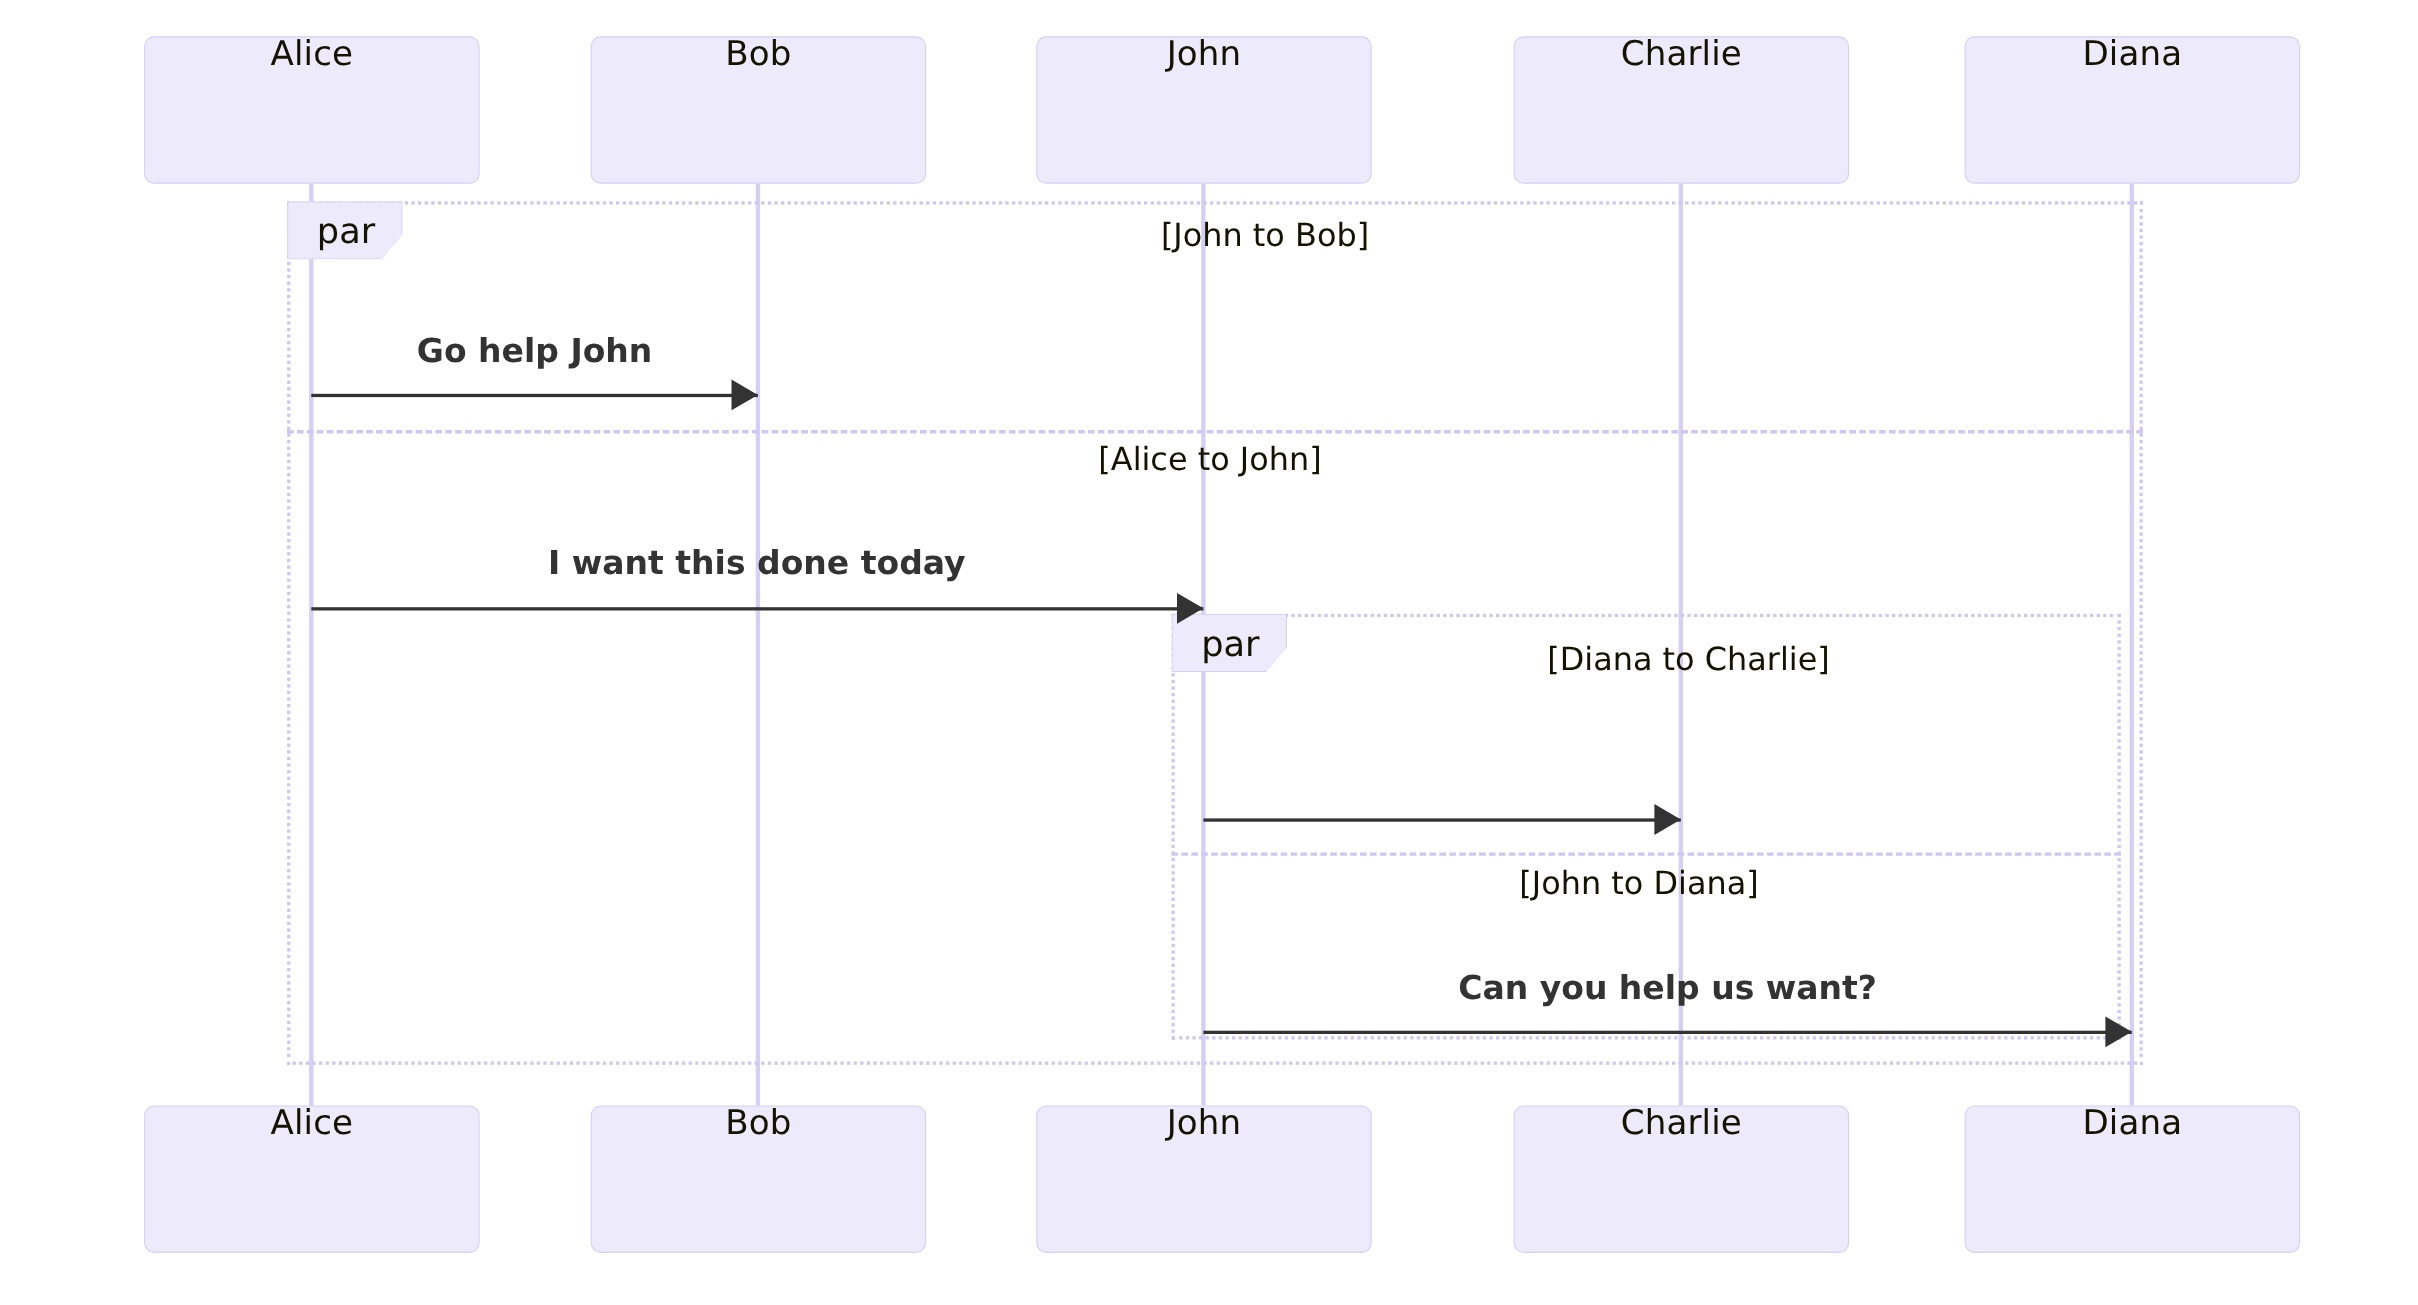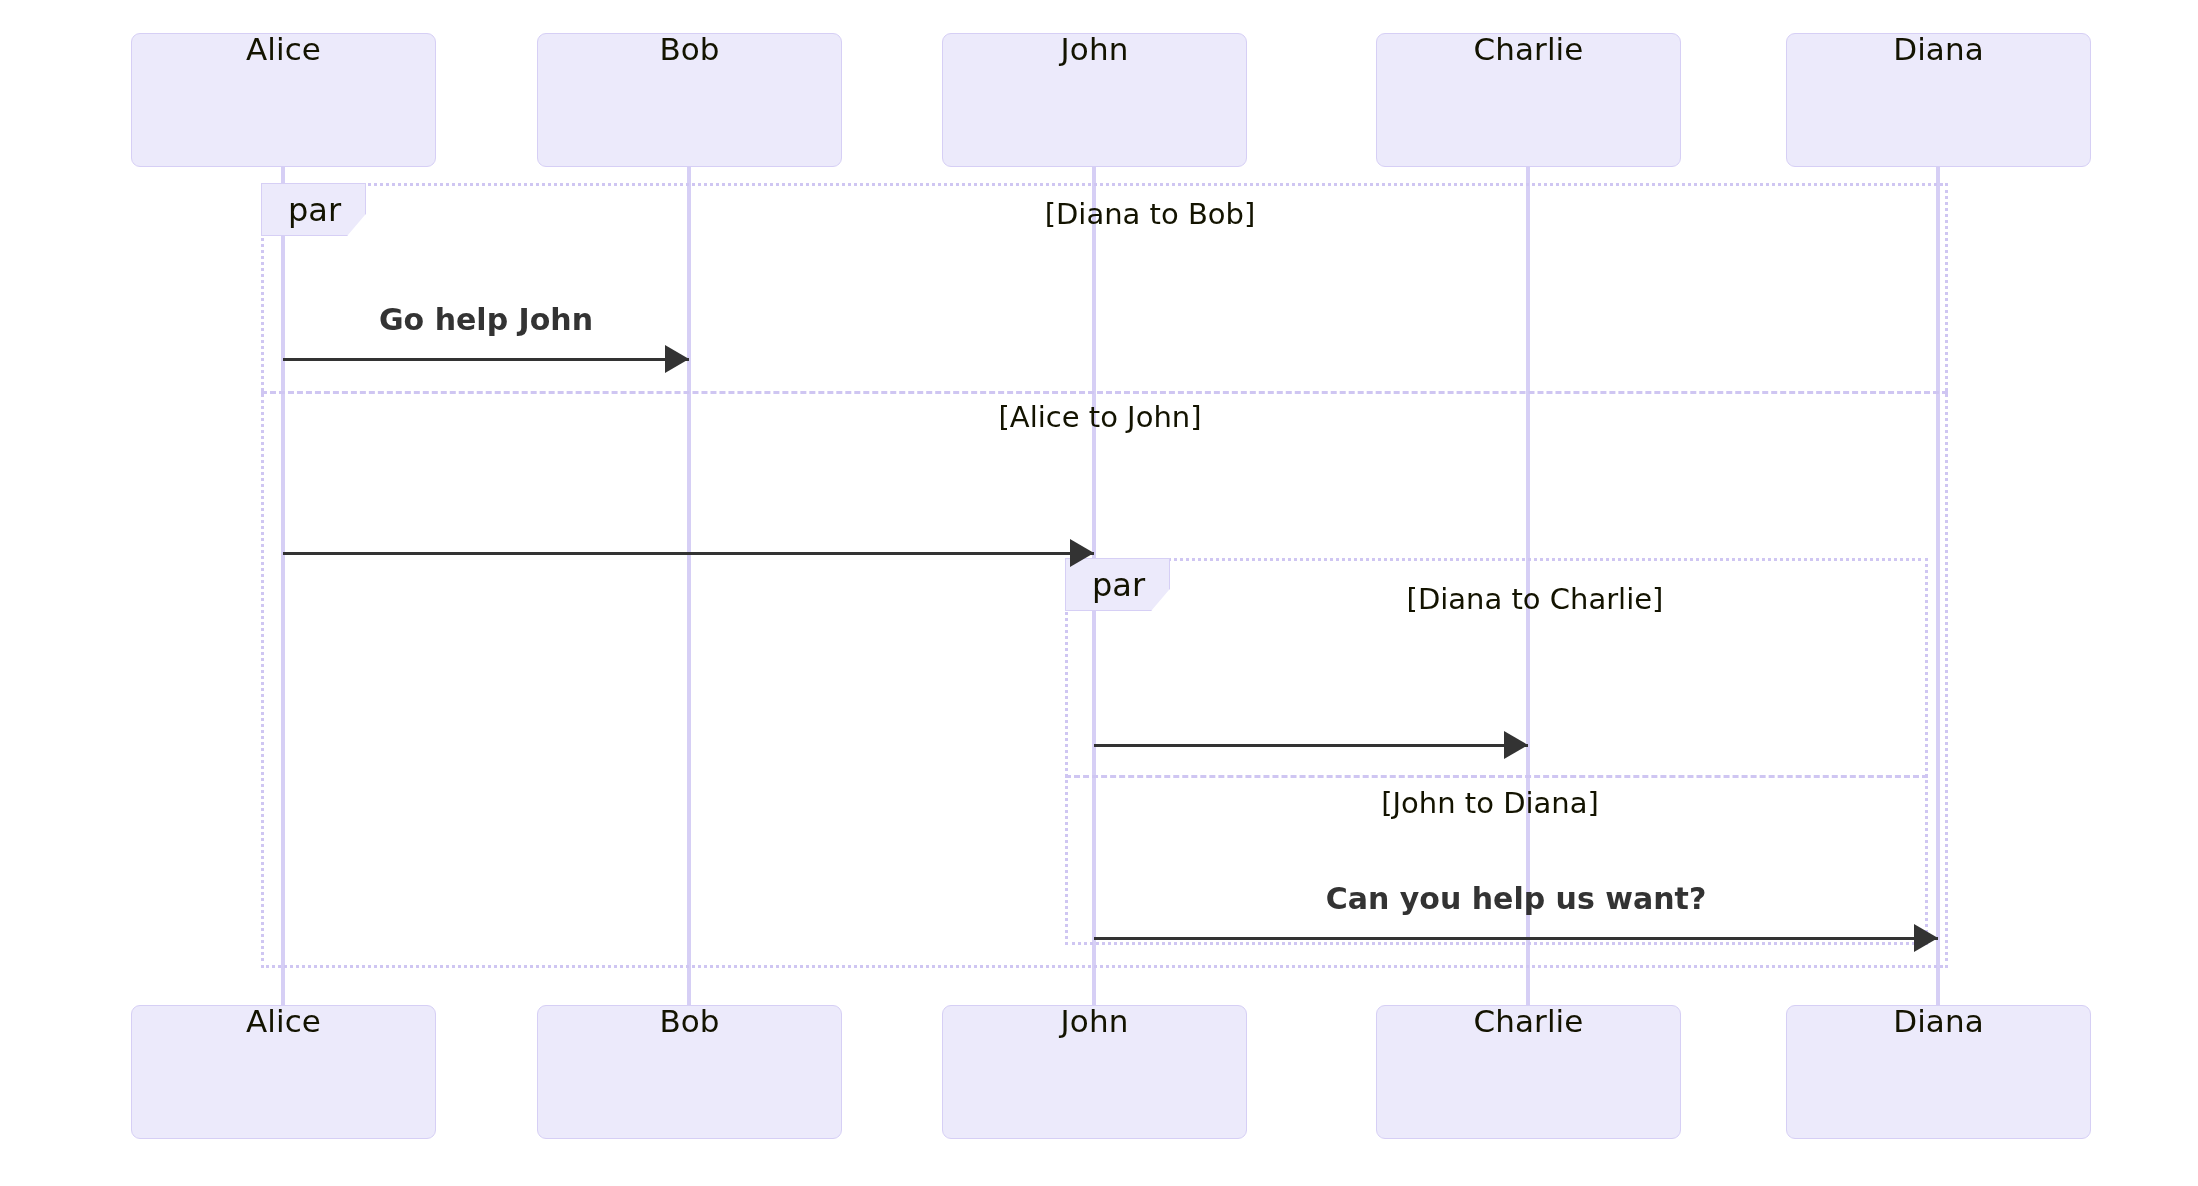--- a/index.html
+++ b/index.html
@@ -116,34 +116,35 @@
     <div class="lifeline" style="left: 281px; top: 167px; height: 838px;"></div>
     <div class="lifeline" style="left: 687px; top: 167px; height: 838px;"></div>
     <div class="lifeline" style="left: 1092px; top: 167px; height: 838px;"></div>
     <div class="lifeline" style="left: 1526px; top: 167px; height: 838px;"></div>
     <div class="lifeline" style="left: 1936px; top: 167px; height: 838px;"></div>
     <div class="fragment" style="left: 261px; top: 183px; width: 1687px; height: 785px;"></div>
     <div class="fragment-divider" style="left: 261px; top: 391px; width: 1687px;"></div>
     <div class="fragment-tag" style="left: 261px; top: 183px; width: 105px; height: 53px;">
       <span class="fragment-tag-text">par</span>
     </div>
-    <div class="fragment-condition" style="left: 1150px; top: 200px;">[Diana to Bob]</div>
+    <div class="fragment-condition" style="left: 1150px; top: 200px;">[John to Bob]</div>
     <div class="fragment-condition" style="left: 1100px; top: 403px;">[Alice to John]</div>
     <div class="fragment" style="left: 1065px; top: 558px; width: 863px; height: 387px;"></div>
     <div class="fragment-divider" style="left: 1065px; top: 775px; width: 863px;"></div>
     <div class="fragment-tag" style="left: 1065px; top: 558px; width: 105px; height: 53px;">
       <span class="fragment-tag-text">par</span>
     </div>
     <div class="fragment-condition" style="left: 1535px; top: 585px;">[Diana to Charlie]</div>
     <div class="fragment-condition" style="left: 1490px; top: 789px;">[John to Diana]</div>
     <div class="msg-line" style="left: 283px; top: 358px; width: 406px;"></div>
     <div class="msg-arrow" style="left: 665px; top: 345px;"></div>
     <div class="msg-text" style="left: 486px; top: 305px;">Go help John</div>
     <div class="msg-line" style="left: 283px; top: 552px; width: 811px;"></div>
     <div class="msg-arrow" style="left: 1070px; top: 539px;"></div>
+    <div class="msg-text" style="left: 688px; top: 498px;">I want this done today</div>
     <div class="msg-line" style="left: 1094px; top: 744px; width: 434px;"></div>
     <div class="msg-arrow" style="left: 1504px; top: 731px;"></div>
     <div class="msg-line" style="left: 1094px; top: 937px; width: 844px;"></div>
     <div class="msg-arrow" style="left: 1914px; top: 924px;"></div>
     <div class="msg-text" style="left: 1516px; top: 884px;">Can you help us want?</div>
     <div class="actor-box" style="left: 131px; top: 33px; width: 305px; height: 134px;">
       <span class="actor-label">Alice</span>
     </div>
     <div class="actor-box" style="left: 131px; top: 1005px; width: 305px; height: 134px;">
       <span class="actor-label">Alice</span>

